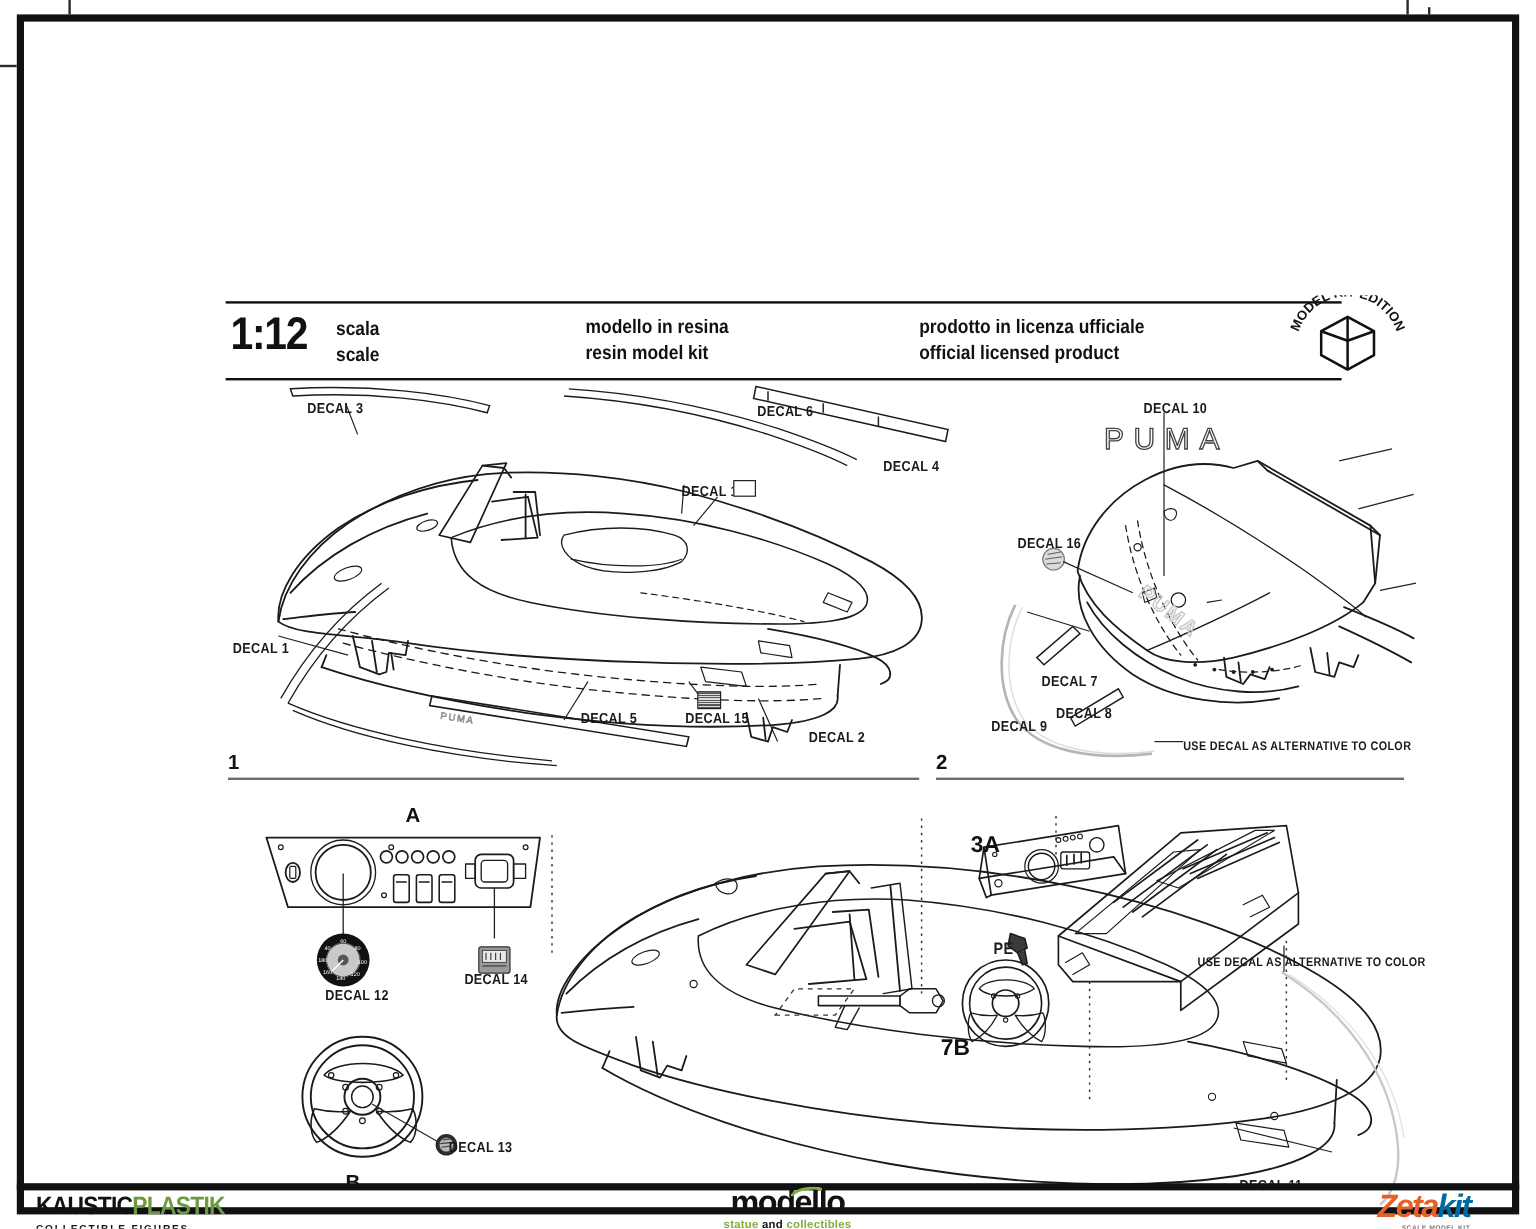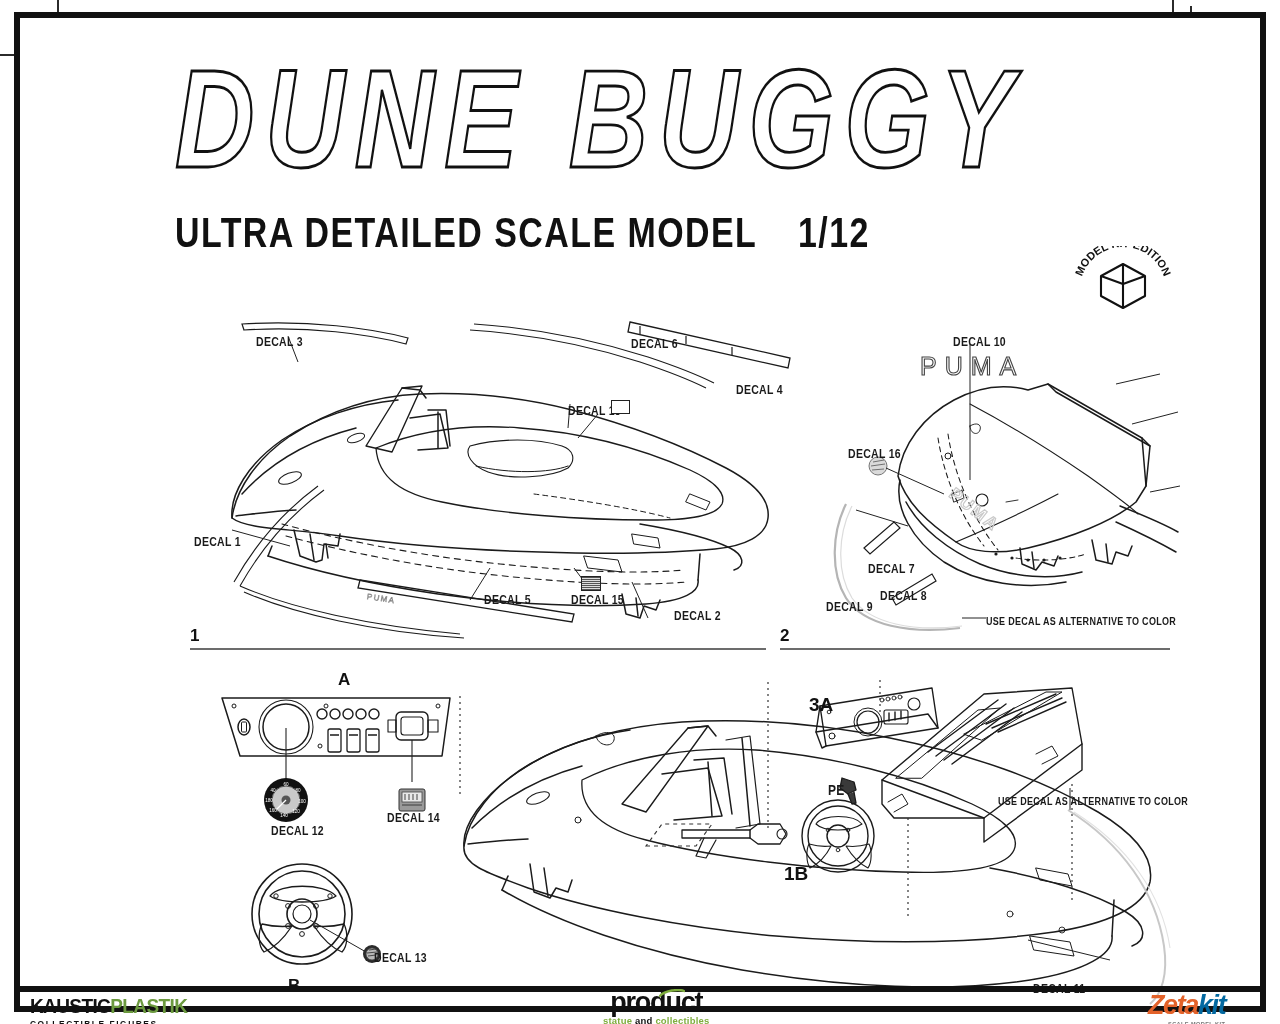--- a/index.html
+++ b/index.html
@@ -88,27 +88,38 @@
 <div id="sheet">
 
   <div class="cropmark" style="left:57px;top:0;width:1.5px;height:14px;"></div>
   <div class="cropmark" style="left:0;top:54px;width:14px;height:1.5px;"></div>
   <div class="cropmark" style="left:1172px;top:0;width:1.5px;height:14px;"></div>
   <div class="cropmark" style="left:1190px;top:6px;width:1.5px;height:10px;"></div>
 
   <div class="frame">
     <div class="inner">
 
-      <div class="title-wrap">
-        <div class="big-title">DUNE BUGGY</div>
-        <div class="sub-title">
-          <span>ULTRA DETAILED SCALE MODEL</span><span class="scalenum">1/12</span>
+
+      <div class="specbar">
+        <div class="spec-grid">
+          <div class="spec-scale">1:12</div>
+          <div class="spec-col c1">
+            <div>scala</div>
+            <div>scale</div>
+          </div>
+          <div class="spec-col c2">
+            <div>modello in resina</div>
+            <div>resin model kit</div>
+          </div>
+          <div class="spec-col c3">
+            <div>prodotto in licenza ufficiale</div>
+            <div>official licensed product</div>
+          </div>
         </div>
       </div>
-
 
       <div class="badge">
         <svg viewBox="0 0 122 72">
           <defs>
             <path id="arcTop" d="M 18,44 A 43,43 0 0 1 104,44"></path>
             <path id="arcBot" d="M 20,44 A 41,41 0 0 0 102,44"></path>
           </defs>
           <g fill="#111" font-family="Liberation Sans, sans-serif" font-weight="700" font-size="11">
             <text>
               <textPath href="#arcTop" startOffset="50%" text-anchor="middle">
@@ -542,21 +553,21 @@
           <g fill="none" stroke="#c8c8c8" stroke-width="2">
             <path d="M618,132 C672,166 706,214 714,268 C718,296 712,316 700,326"></path>
           </g>
           <g fill="none" stroke="#e2e2e2" stroke-width="1.1">
             <path d="M624,134 C678,168 712,216 720,270"></path>
           </g>
         </svg>
       </div>
 
       <div class="stepbadge" style="left:789px;top:676px;">3A</div>
-      <div class="stepbadge" style="left:764px;top:845px;">1B</div>
+      <div class="stepbadge" style="left:764px;top:845px;">7B</div>
       <div class="lbl" style="left:808px;top:764px;font-size:12px;">PE</div>
       <div class="lbl sm" style="left:978px;top:778px;">USE DECAL AS ALTERNATIVE TO COLOR</div>
       <div class="lbl" style="left:1013px;top:963px;">DECAL 11</div>
 
     </div>
   </div>
 
   <div class="footbar"></div>
 
   <div class="logo" style="left:30px;top:994px;">
@@ -564,21 +575,21 @@
       <span style="color:#111;">KAUSTIC</span><span style="color:#6c9a3f;">PLASTIK</span>
     </div>
     <div class="kp-sub">COLLECTIBLE FIGURES</div>
   </div>
 
   <div class="logo" style="left:603px;top:990px;text-align:center;">
     <div style="position:relative;">
       <svg width="26" height="8" viewBox="0 0 26 8" style="position:absolute;left:56px;top:-1px;">
         <path d="M1,7 C6,1 20,0 25,2" fill="none" stroke="#7fae3e" stroke-width="2.4" stroke-linecap="round"></path>
       </svg>
-      <div class="inf-main" style="color:#111;">product</div>
+      <div class="inf-main" style="color:#111;">modello</div>
     </div>
     <div class="inf-sub">
       <span style="color:#7fae3e;">statue</span>
       <span style="color:#111;">and</span>
       <span style="color:#7fae3e;">collectibles</span>
     </div>
   </div>
 
   <div class="logo" style="left:1148px;top:990px;">
     <div class="zeta-main">

